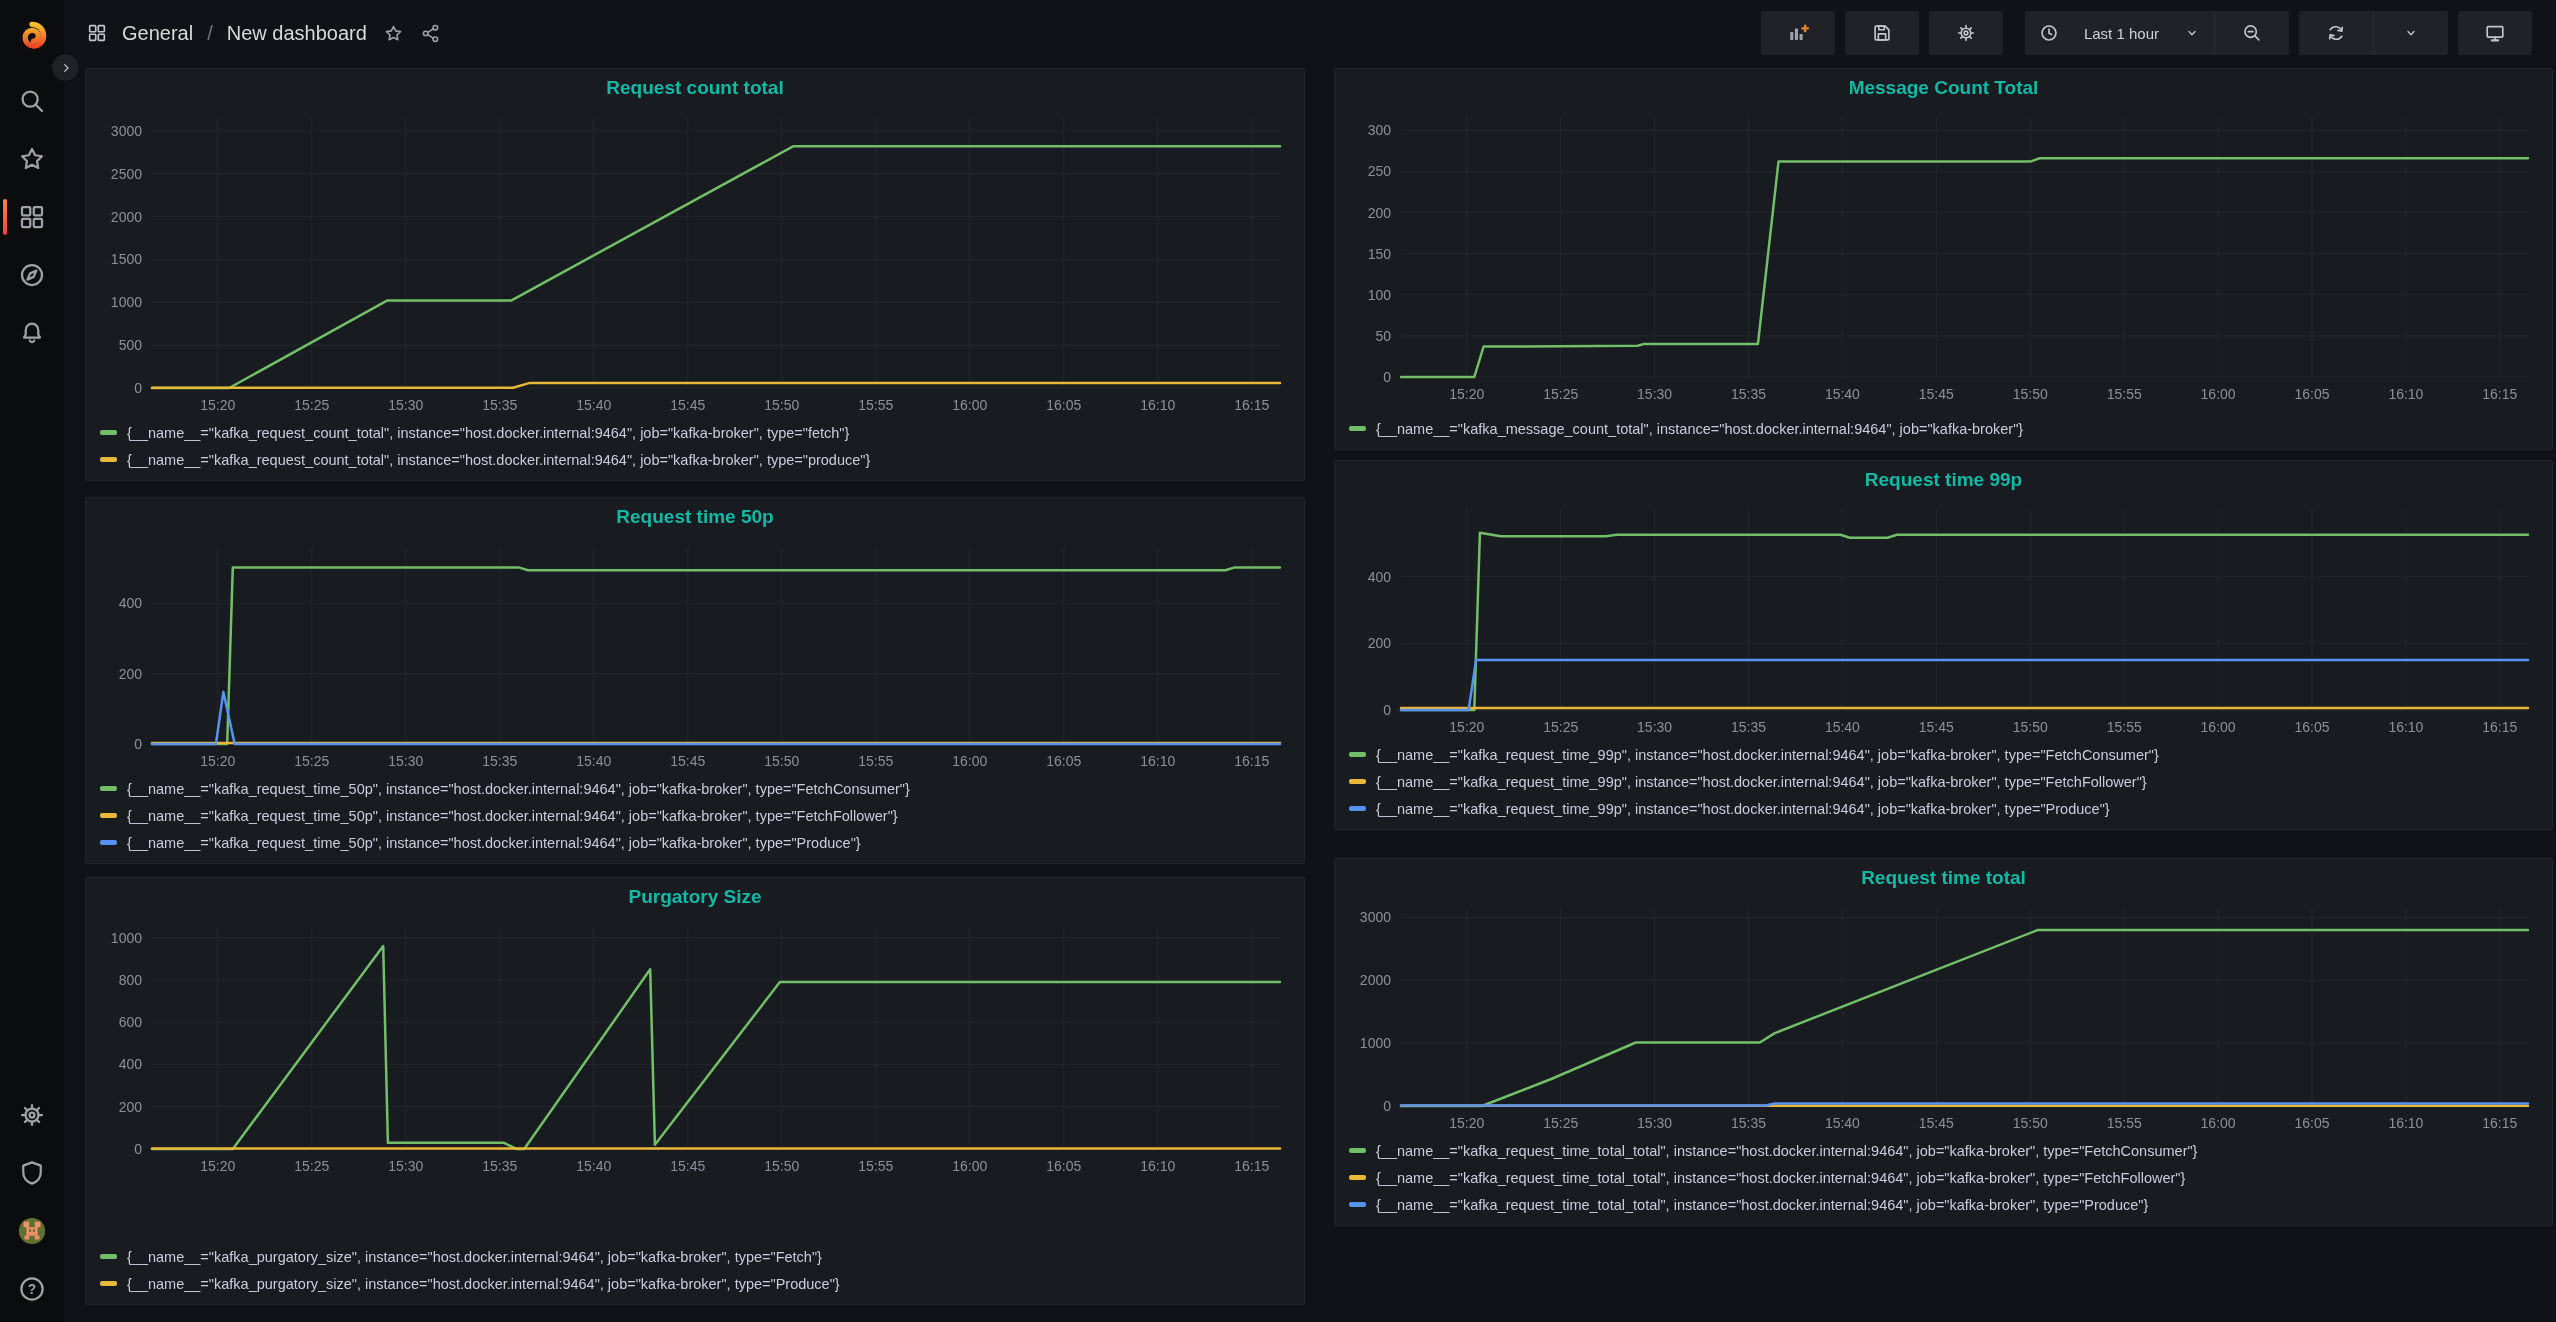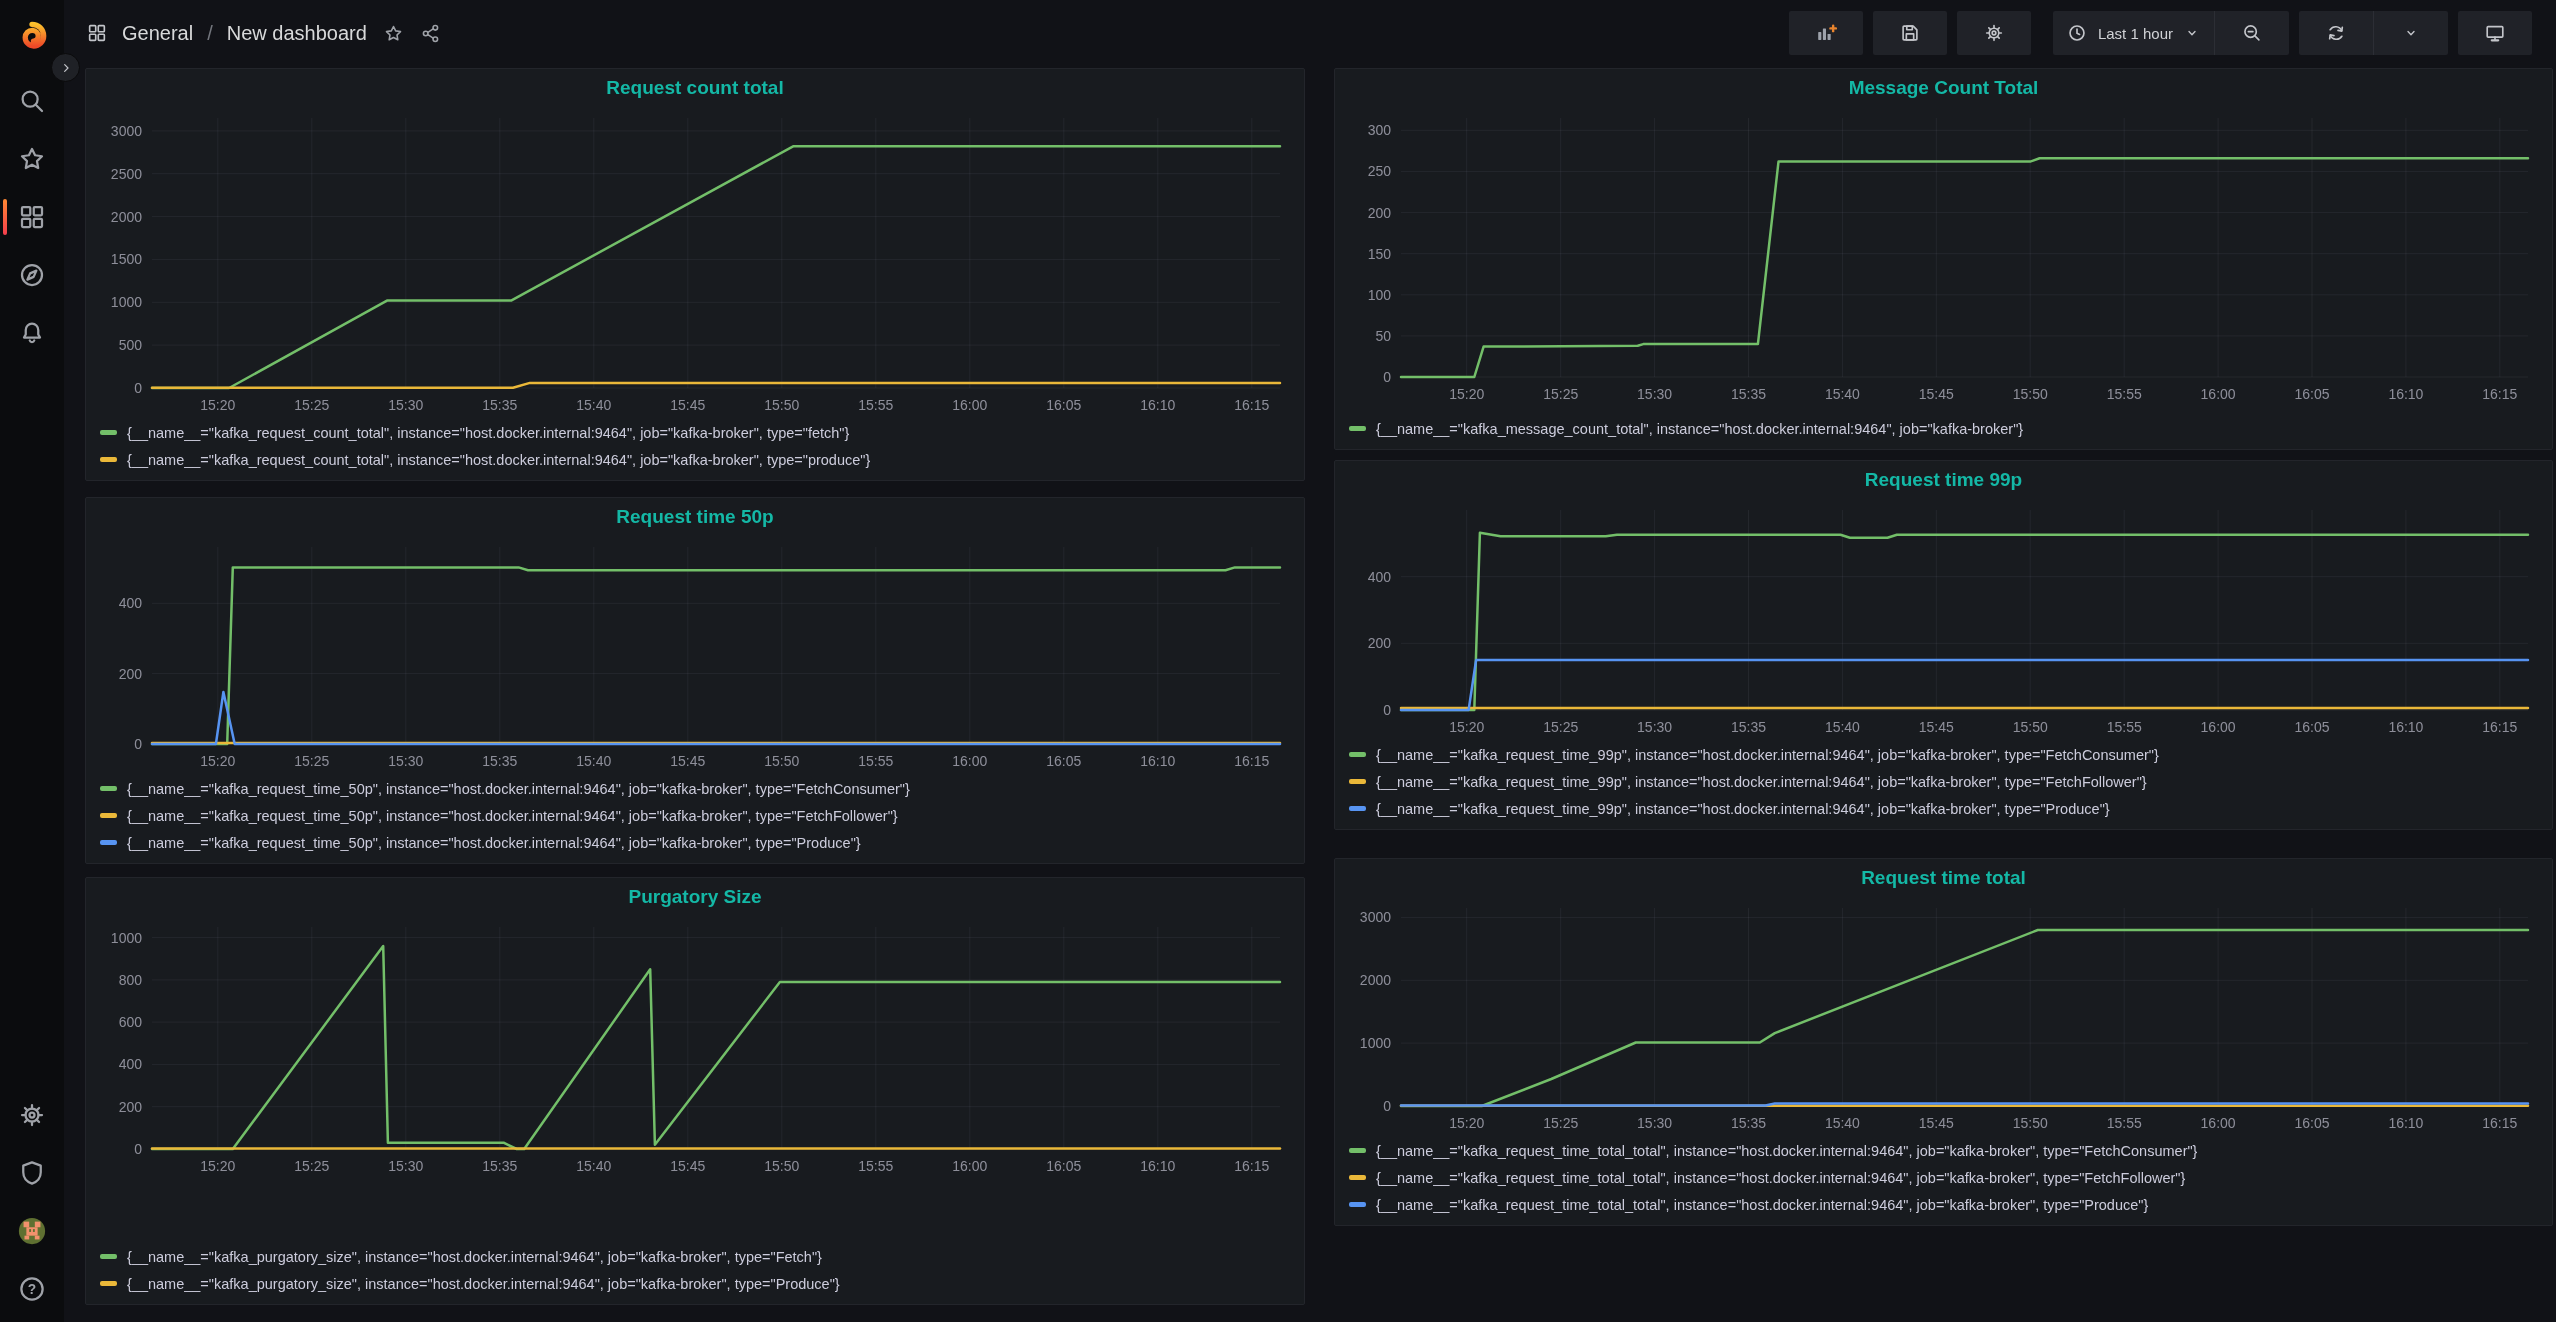--- a/index.html
+++ b/index.html
@@ -20,21 +20,21 @@
   .main{flex:1;display:flex;flex-direction:column;min-width:0;}
   .navbar{height:66px;display:flex;align-items:center;padding:0 24px 0 22px;flex-shrink:0;}
   .breadcrumb{display:flex;align-items:center;gap:14px;font-size:20px;color:#d8d9da;}
   .crumb-icon svg{width:22px;height:22px;display:block;}
   .crumb-link{cursor:pointer;}
   .crumb-sep{color:#73767d;}
   .crumb-page{cursor:pointer;}
   .nav-ico-btn{margin-left:16px;cursor:pointer;display:flex;align-items:center;}
   .nav-ico-btn svg{width:21px;height:21px;}
   .navbar-right{margin-left:auto;display:flex;align-items:center;gap:10px;}
-  .tb-btn{height:44px;min-width:48px;padding:0 13px;border-radius:2px;background:#202228;display:flex;align-items:center;justify-content:center;gap:10px;cursor:pointer;color:#c7c9ce;}
+  .tb-btn{height:44px;min-width:48px;padding:0 13px;border-radius:2px;background:#202228;display:flex;align-items:center;justify-content:center;gap:24px;cursor:pointer;color:#c7c9ce;}
   .tb-btn svg{width:22px;height:22px;}
   .tb-label{font-size:15px;font-weight:500;color:#d0d2d6;white-space:nowrap;}
   .tb-group{display:flex;align-items:stretch;border-radius:2px;overflow:hidden;}
   .tb-group .tb-btn{border-radius:0;}
   .tb-divider{width:1px;background:#2c2e35;}
   .gap-left{margin-left:12px;}
 
   
   .dashboard{flex:1;padding:2px 3px 0 21px;display:flex;gap:29px;align-items:flex-start;}
   .col{display:flex;flex-direction:column;}

